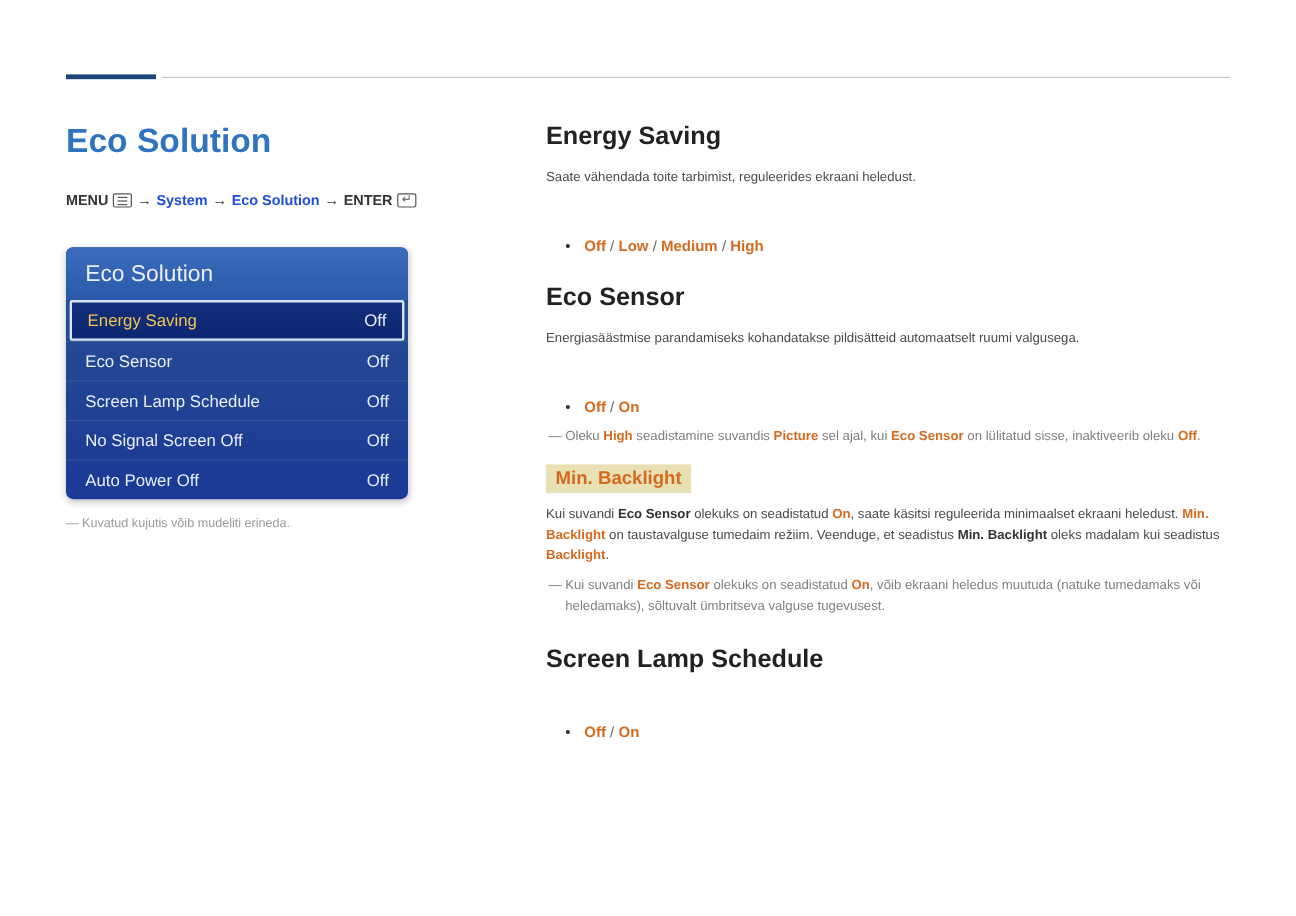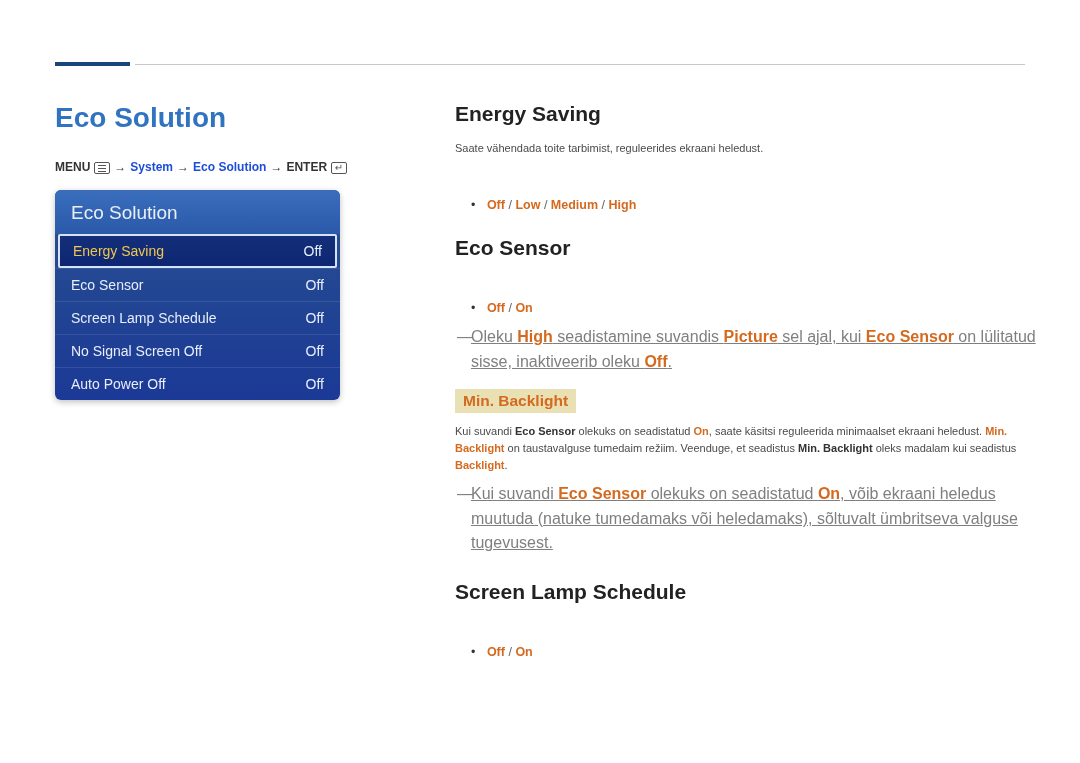--- a/index.html
+++ b/index.html
@@ -36,23 +36,23 @@
   .leftcol { width: 345px; flex-shrink: 0; }
   .rightcol { flex: 1; }
   .page-title {
     font-size: 28px;
     font-weight: bold;
     color: #2f73c1;
     margin-bottom: 26px;
   }
   .breadcrumb {
     font-size: 12px;
-    margin-bottom: 16px;
+    margin-bottom: 32px;
     display: flex;
-    align-items: flex-end;
+    align-items: center;
     flex-wrap: wrap;
     gap: 4px;
   }
   .breadcrumb .bold { font-weight: bold; color: #333; }
   .breadcrumb .orange { color: #1d4ed8; font-weight: bold; }
   .breadcrumb .icon-box {
     display: inline-flex;
     align-items: center;
     justify-content: center;
     width: 16px; height: 12px;
@@ -123,28 +123,27 @@
     color: #4a4a4a;
     margin-left: 16px;
     margin-bottom: 10px;
     margin-top: 41px;
   }
   .bullet-line::before { content: '•'; margin-right: 8px; color: #333; }
   .opt { color: #d46a1f; font-weight: bold; }
   .sep { color: #666; }
 
   .dash-note {
-    font-size: 16px;
+    font-size: 11px;
     color: #7f7f7f;
     line-height: 1.55;
     margin-left: 2px;
     margin-bottom: 8px;
     position: relative;
     padding-left: 14px;
-    text-decoration: underline;
   }
   .dash-note::before {
     content: '―';
     position: absolute;
     left: 0;
     top: 0;
     color: #7f7f7f;
   }
   .dash-note .obold { color: #d46a1f; font-weight: bold; }
 
@@ -202,36 +201,38 @@
               <span>No Signal Screen Off</span>
               <span class="value">Off</span>
             </div>
             <div class="menu-item">
               <span>Auto Power Off</span>
               <span class="value">Off</span>
             </div>
           </div>
       </div>
 
+      <div class="footnote">Kuvatud kujutis võib mudeliti erineda.</div>
     </div>
 
     <div class="rightcol">
       <div class="block">
         <div class="section-h">Energy Saving</div>
         <div class="section-p">Saate vähendada toite tarbimist, reguleerides ekraani heledust.</div>
         <div class="bullet-line">
           <span class="opt">Off</span> <span class="sep">/</span>
           <span class="opt">Low</span> <span class="sep">/</span>
           <span class="opt">Medium</span> <span class="sep">/</span>
           <span class="opt">High</span>
         </div>
       </div>
 
       <div class="block">
         <div class="section-h">Eco Sensor</div>
+        <div class="section-p">Energiasäästmise parandamiseks kohandatakse pildisätteid automaatselt ruumi valgusega.</div>
         <div class="bullet-line">
           <span class="opt">Off</span> <span class="sep">/</span>
           <span class="opt">On</span>
         </div>
         <div class="dash-note">
           <span>Oleku </span><span class="obold">High</span><span> seadistamine suvandis </span><span class="obold">Picture</span><span> sel ajal, kui </span><span class="obold">Eco Sensor</span><span> on lülitatud sisse, inaktiveerib oleku </span><span class="obold">Off</span><span>.</span>
         </div>
 
         <div style="height:6px;"></div>
         <div class="sub-h-box">Min. Backlight</div>

